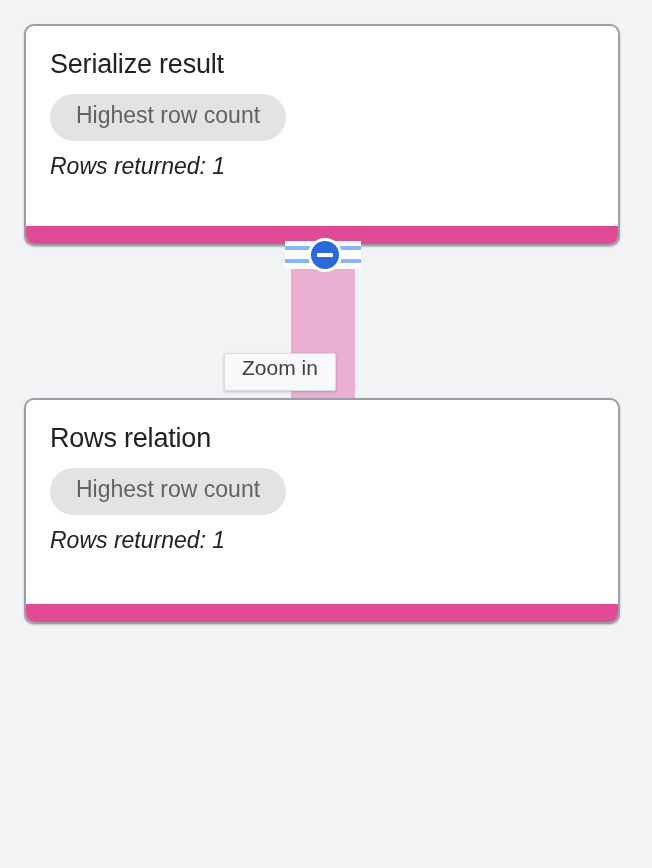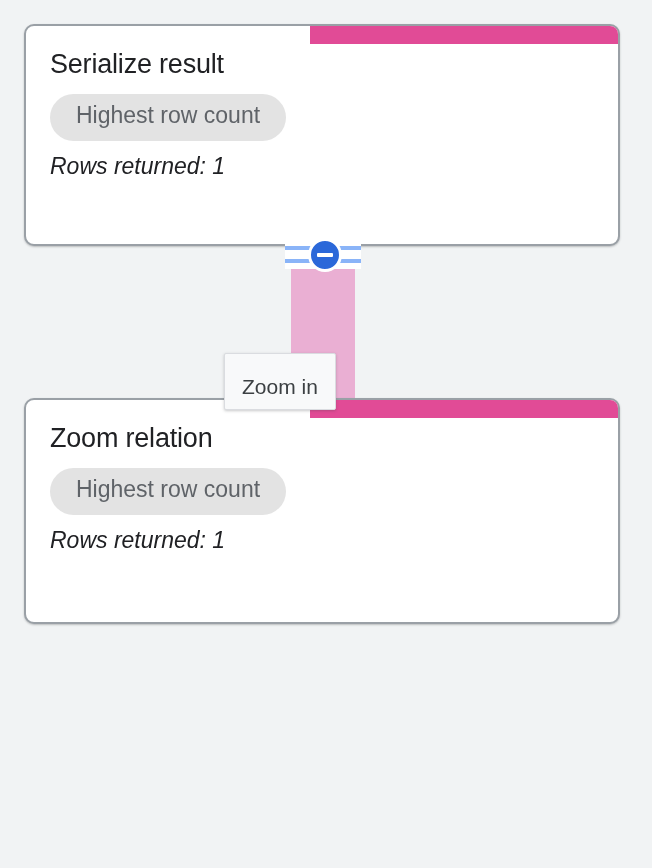--- a/index.html
+++ b/index.html
@@ -23,21 +23,21 @@
 
   
   .node-card {
     position: absolute;
     box-sizing: border-box;
     background: #ffffff;
     border: 2px solid #9aa0a6;
     border-radius: 10px;
     overflow: hidden;
     display: flex;
-    flex-direction: row;
+    flex-direction: column;
     box-shadow: 0 1px 2px rgba(60, 64, 67, 0.30);
   }
 
   .node-body {
     flex: 1 1 auto;
     padding: 22px 24px 0 24px;
   }
 
   .node-title {
     font-size: 27px;
@@ -146,21 +146,21 @@
     height: 4px;
     border-radius: 1px;
     background: #ffffff;
   }
 
   
   .tooltip {
     position: absolute;
     left: 224px;
     top: 353px;
-    padding: 20px 17px 9px 17px;
+    padding: 1px 17px 9px 17px;
     background: #f8f9fa;
     border: 1px solid #dadce0;
     border-radius: 2px;
     color: #3c4043;
     font-size: 21px;
     line-height: 26px;
     white-space: nowrap;
     box-shadow: 0 1px 3px rgba(60, 64, 67, 0.28);
   }
 </style>
@@ -185,21 +185,21 @@
       <div class="stripe s1" style="background: rgb(138, 180, 248);"></div>
       <div class="stripe s2" style="background: rgb(138, 180, 248);"></div>
     </div>
     <div class="edge-toggle" style="background: rgb(43, 104, 217);">
       <div class="minus-bar"></div>
     </div>
   </div>
 
   <div class="node-card" id="card-unit-relation">
     <div class="node-body">
-      <div class="node-title">Zoom relation</div>
+      <div class="node-title">Rows relation</div>
       <div class="node-chip">Highest row count</div>
       <div class="node-meta">Rows returned: 1</div>
     </div>
     <div class="node-accent" style="background: rgb(225, 75, 150);"></div>
   </div>
 
   <div class="tooltip">Zoom in</div>
 
 </div>
 

